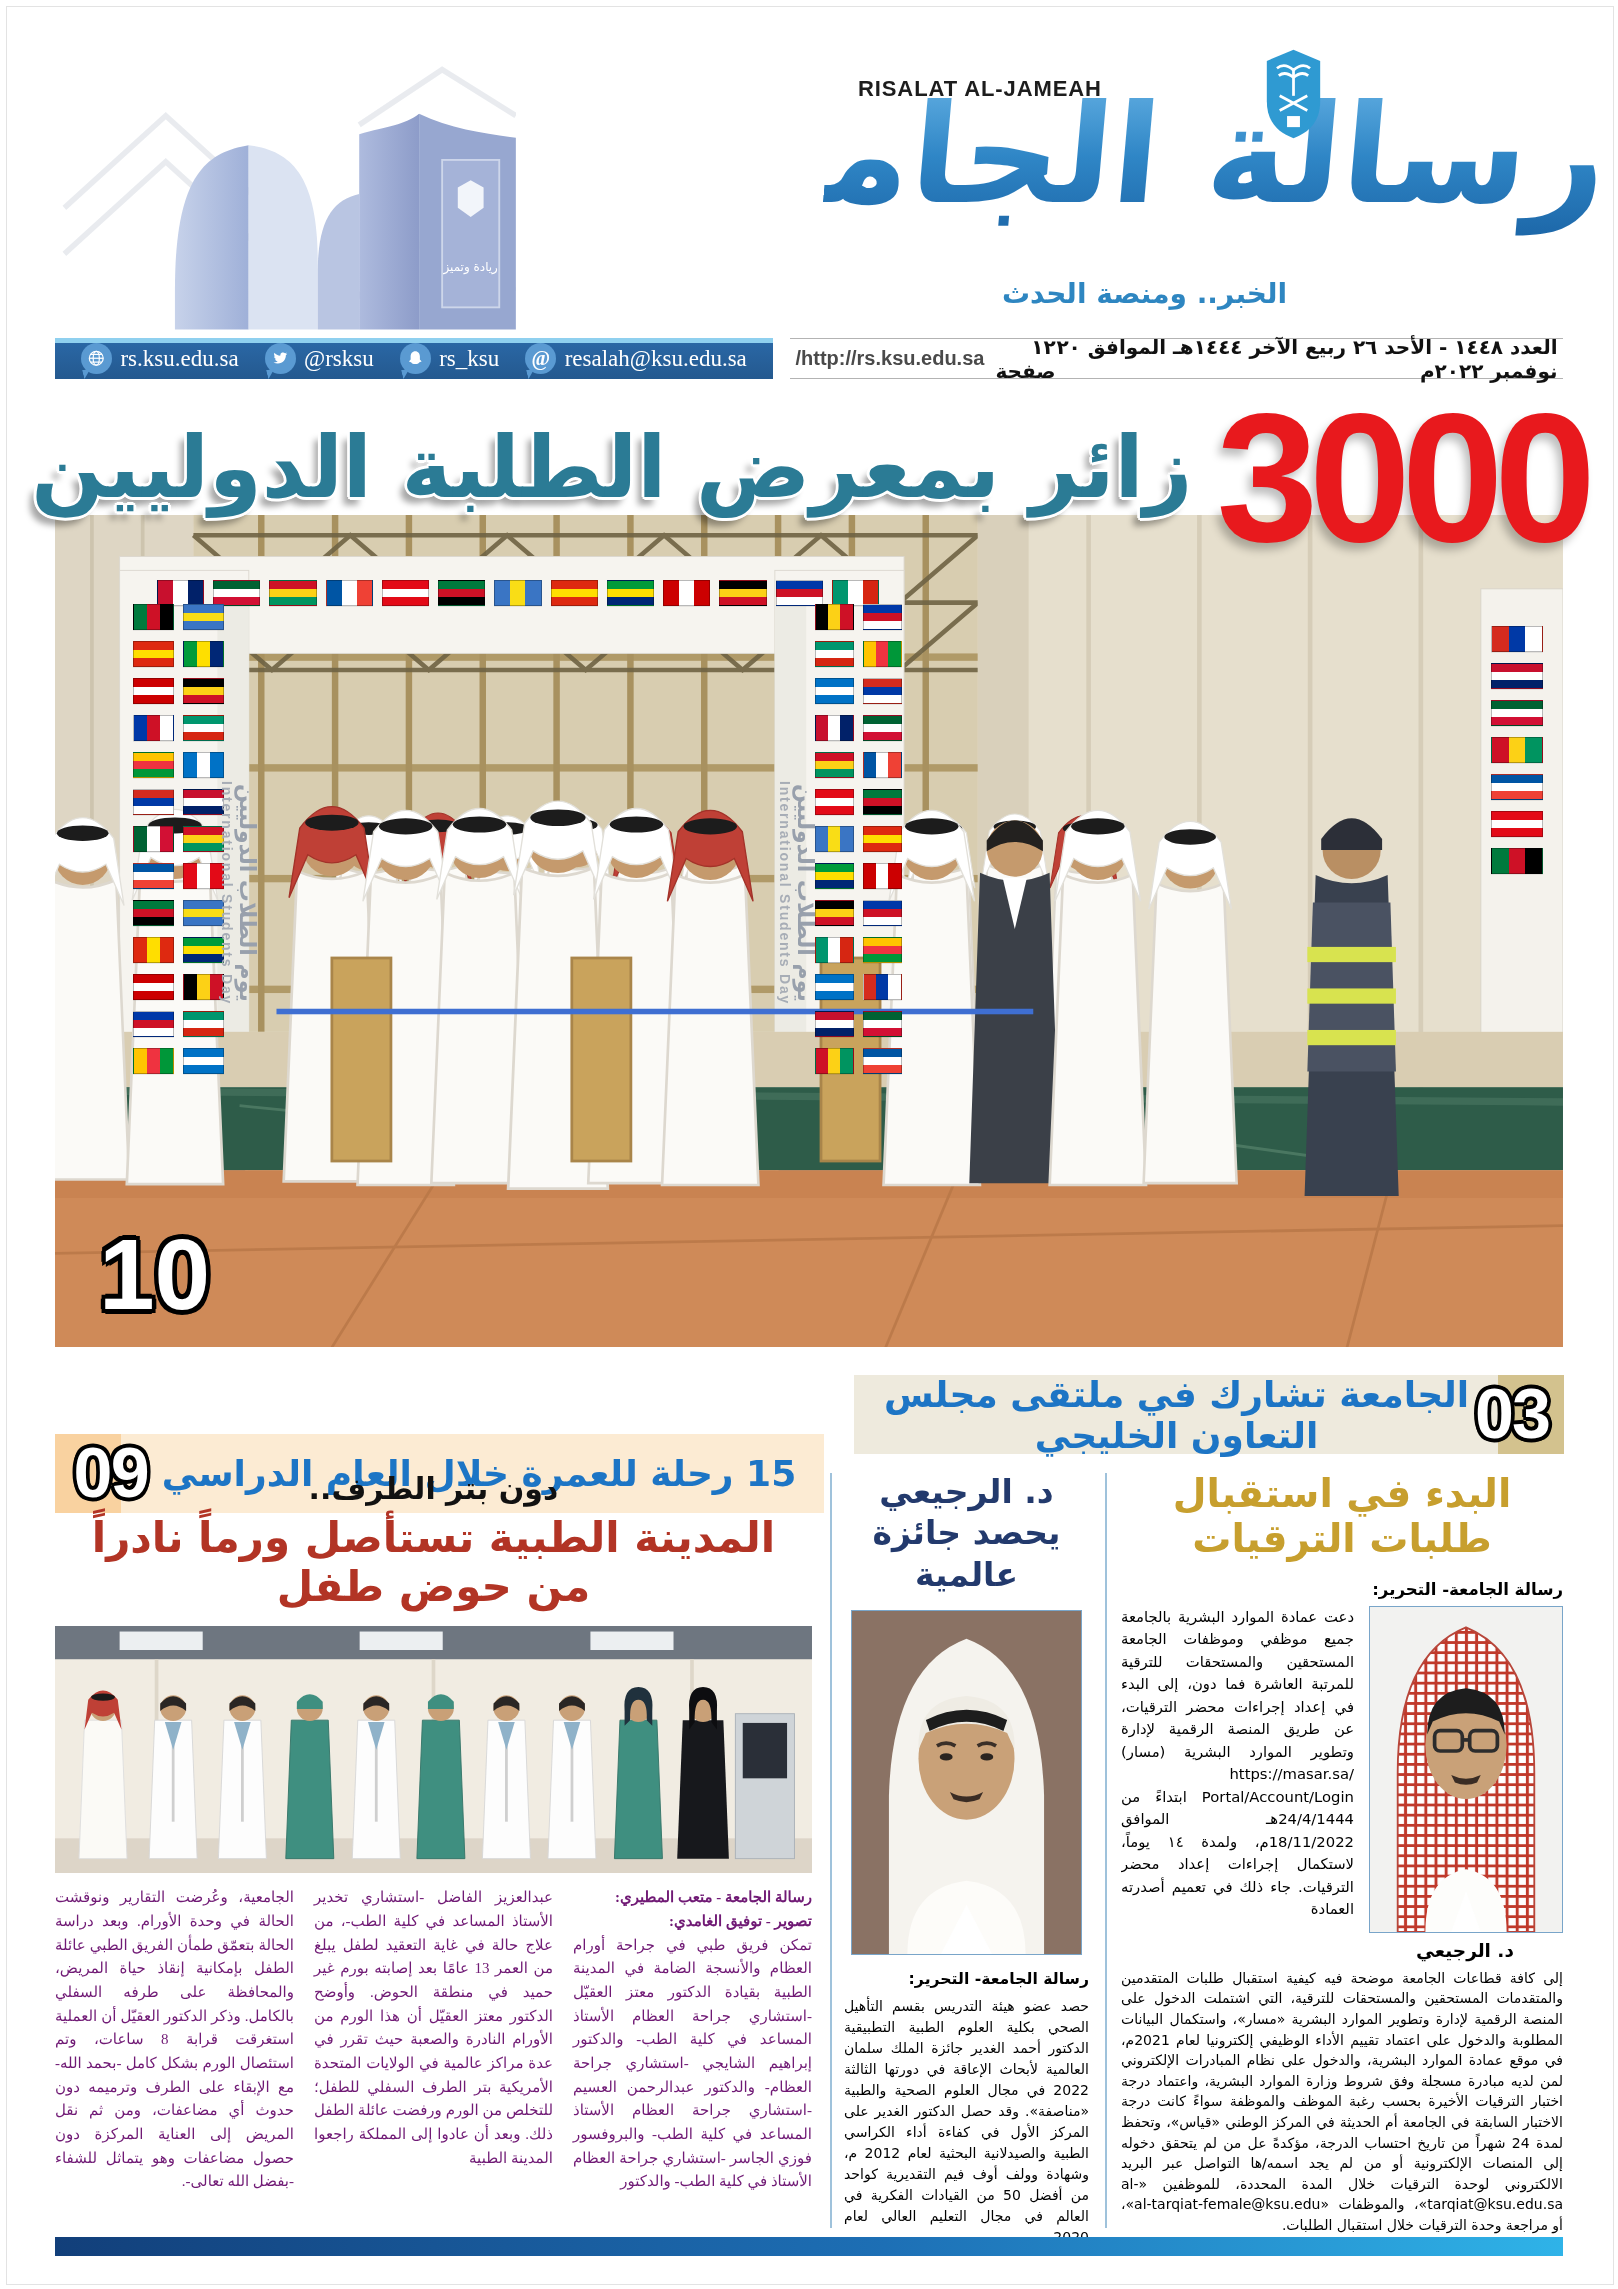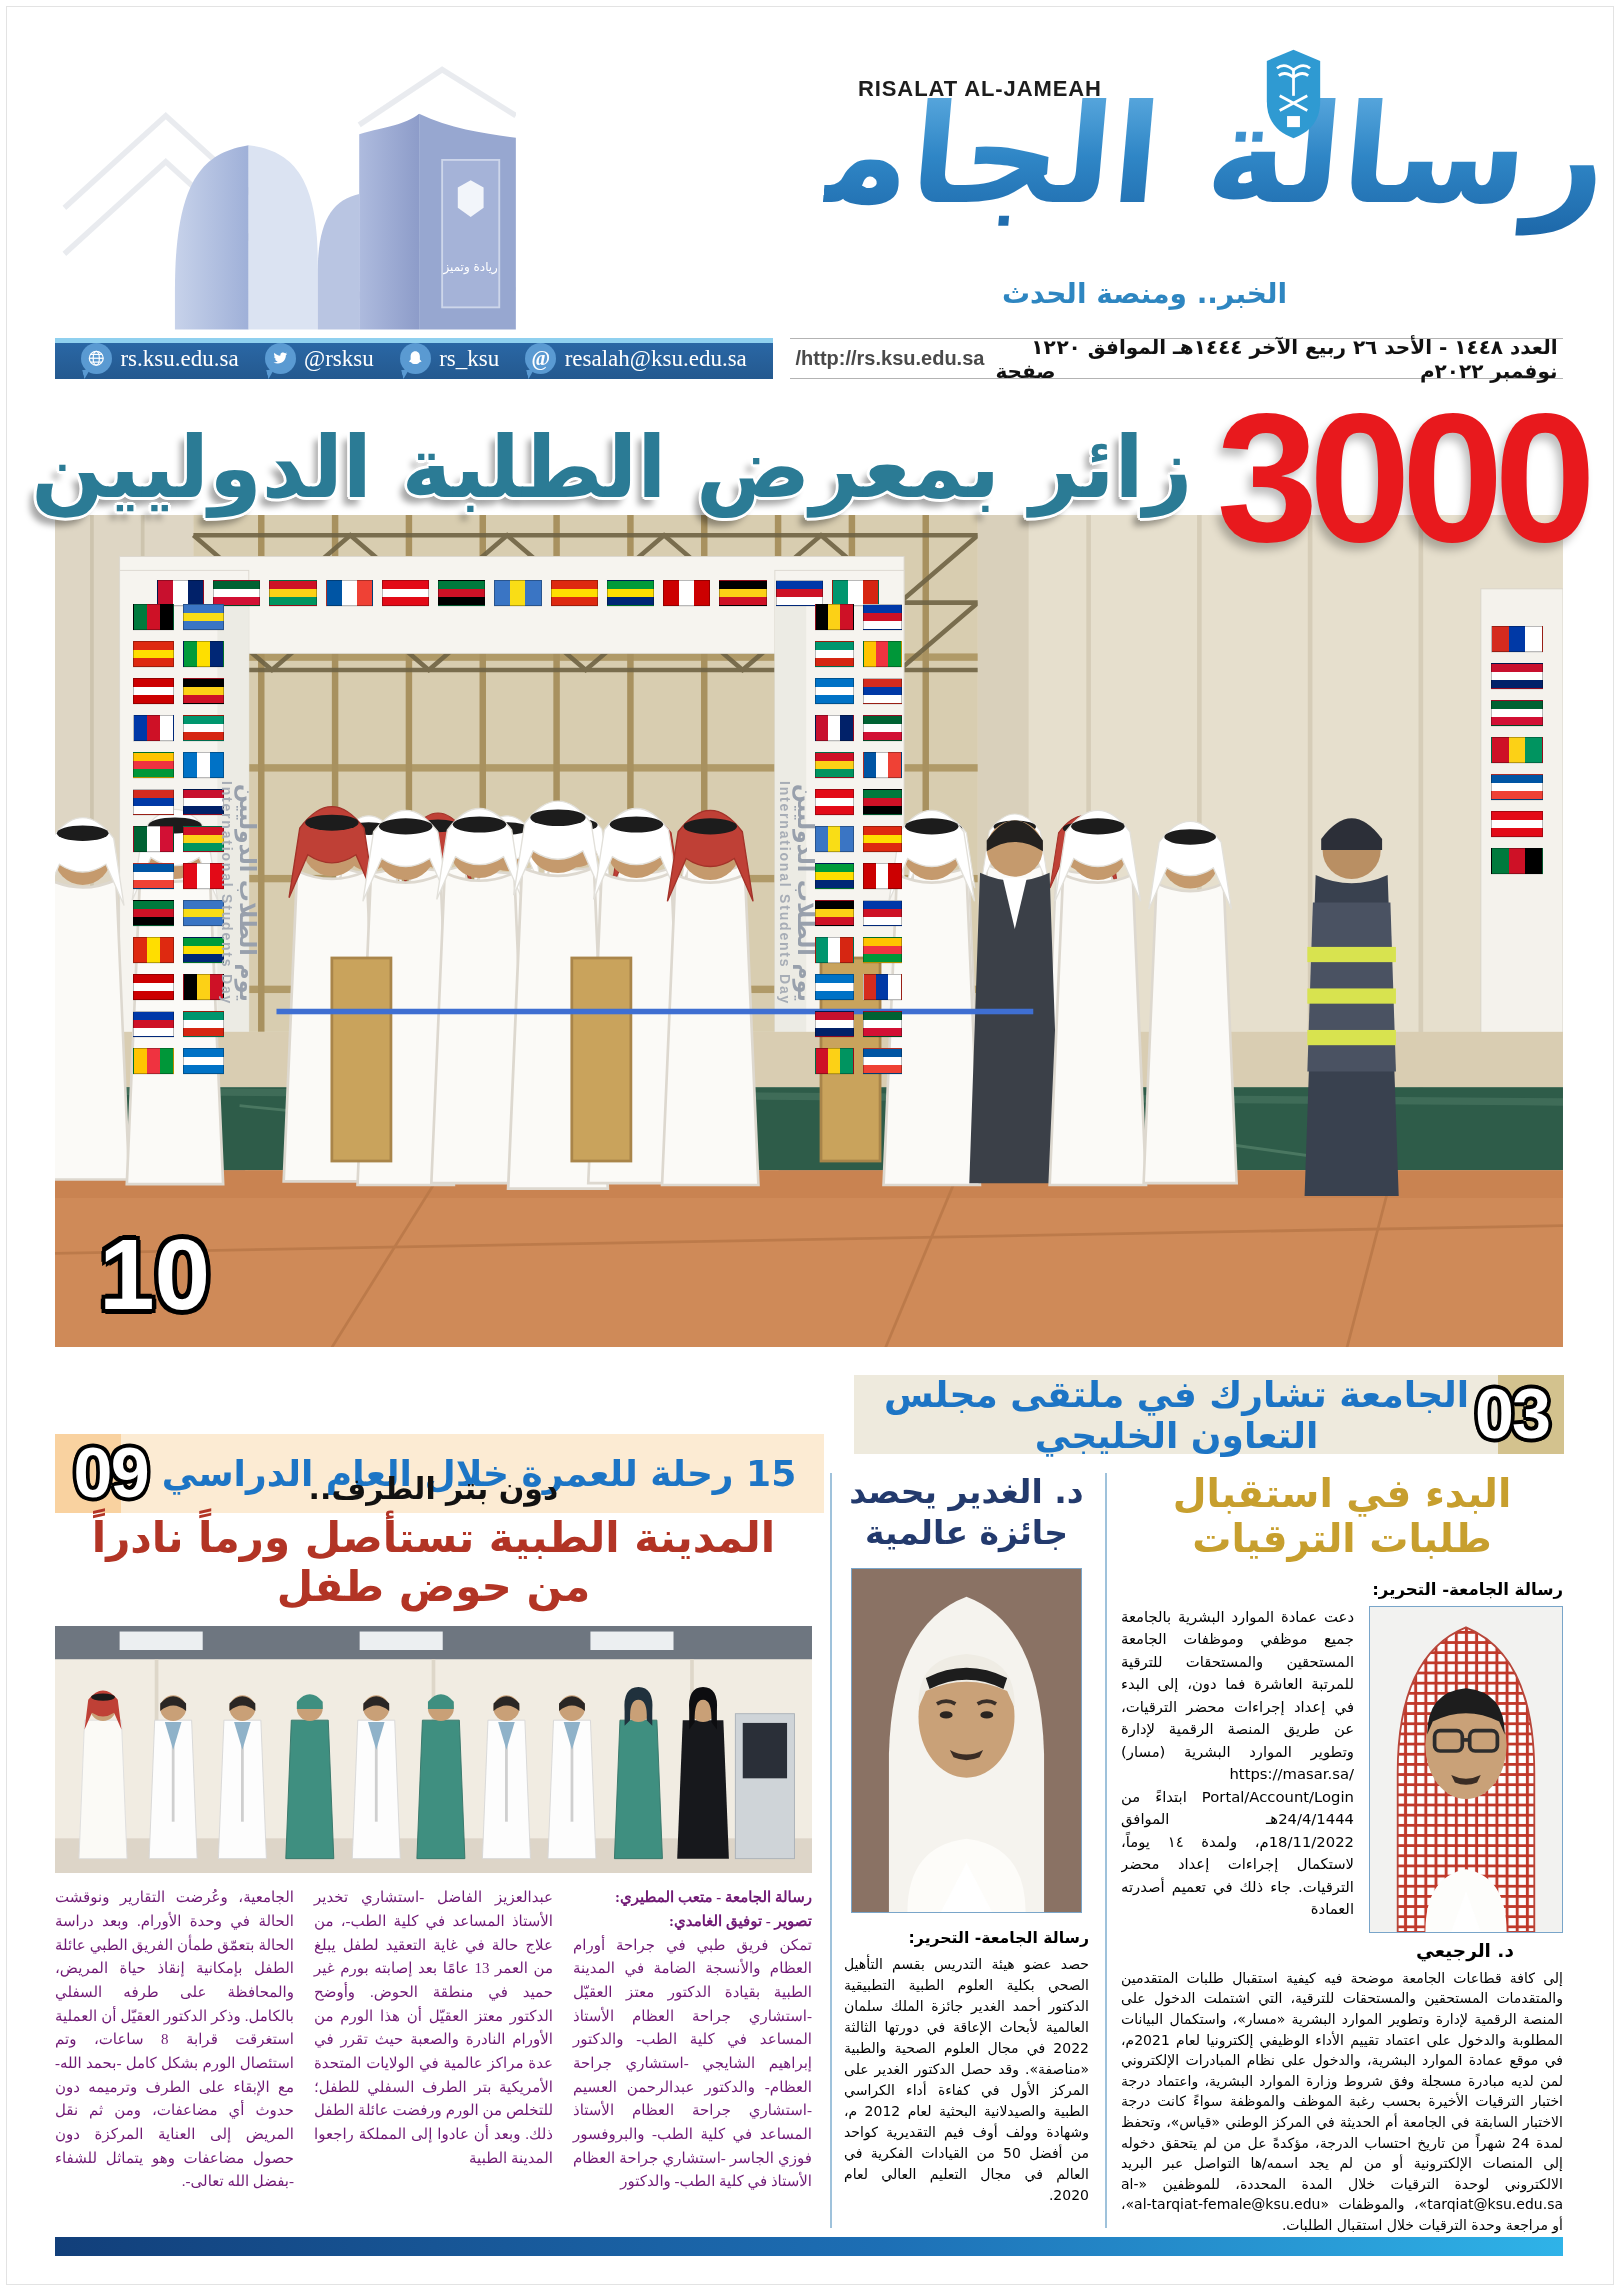--- a/index.html
+++ b/index.html
@@ -504,21 +504,21 @@
         <span class="bl">رسالة الجامعة - متعب المطيري:</span><br>
         <span class="bl">تصوير - توفيق الغامدي:</span><br>
         <span>تمكن فريق طبي في جراحة أورام العظام والأنسجة الضامة في المدينة الطبية بقيادة الدكتور معتز العقيّل -استشاري جراحة العظام الأستاذ المساعد في كلية الطب- والدكتور إبراهيم الشايجي -استشاري جراحة العظام- والدكتور عبدالرحمن العسيم -استشاري جراحة العظام الأستاذ المساعد في كلية الطب- والبروفسور فوزي الجاسر -استشاري جراحة العظام الأستاذ في كلية الطب- والدكتور</span>
       </div>
       <div class="col">عبدالعزيز الفاضل -استشاري تخدير الأستاذ المساعد في كلية الطب-، من علاج حالة في غاية التعقيد لطفل يبلغ من العمر 13 عامًا بعد إصابته بورم غير حميد في منطقة الحوض. وأوضح الدكتور معتز العقيّل أن هذا الورم من الأورام النادرة والصعبة حيث تقرر في عدة مراكز عالمية في الولايات المتحدة الأمريكية بتر الطرف السفلي للطفل؛ للتخلص من الورم ورفضت عائلة الطفل ذلك. وبعد أن عادوا إلى المملكة راجعوا المدينة الطبية</div>
       <div class="col">الجامعية، وعُرضت التقارير ونوقشت الحالة في وحدة الأورام. وبعد دراسة الحالة بتعمّق طمأن الفريق الطبي عائلة الطفل بإمكانية إنقاذ حياة المريض، والمحافظة على طرفه السفلي بالكامل. وذكر الدكتور العقيّل أن العملية استغرقت قرابة 8 ساعات، وتم استئصال الورم بشكل كامل -بحمد الله- مع الإبقاء على الطرف وترميمه دون حدوث أي مضاعفات، ومن ثم نقل المريض إلى العناية المركزة دون حصول مضاعفات وهو يتماثل للشفاء -بفضل الله تعالى-.</div>
     </div>
   </div>
 
   <div class="abs art-mid">
-    <div class="mid-head">د. الغدير يحصد جائزة عالمية</div>
+    <div class="mid-head">د. الرجيعي يحصد جائزة عالمية</div>
     <div class="mid-photo">
       <svg viewBox="0 0 248 372" preserveAspectRatio="none">
         <rect width="248" height="372" fill="#8a7264"></rect>
         <path d="M124 30 Q44 60 40 200 L40 372 L208 372 L208 200 Q204 60 124 30 Z" fill="#f5f3ee"></path>
         <path d="M60 372 Q60 300 124 292 Q188 300 188 372 Z" fill="#fdfcf9"></path>
         <ellipse cx="124" cy="160" rx="52" ry="66" fill="#c9a178"></ellipse>
         <path d="M72 150 Q70 96 124 92 Q178 96 176 150 L168 132 Q124 112 80 132 Z" fill="#efece4"></path>
         <path d="M80 118 Q124 96 168 118 L164 130 Q124 110 84 130 Z" fill="#1d1d1d"></path>
         <g fill="#2a2420">
             <ellipse cx="102" cy="158" rx="7" ry="4"></ellipse>

